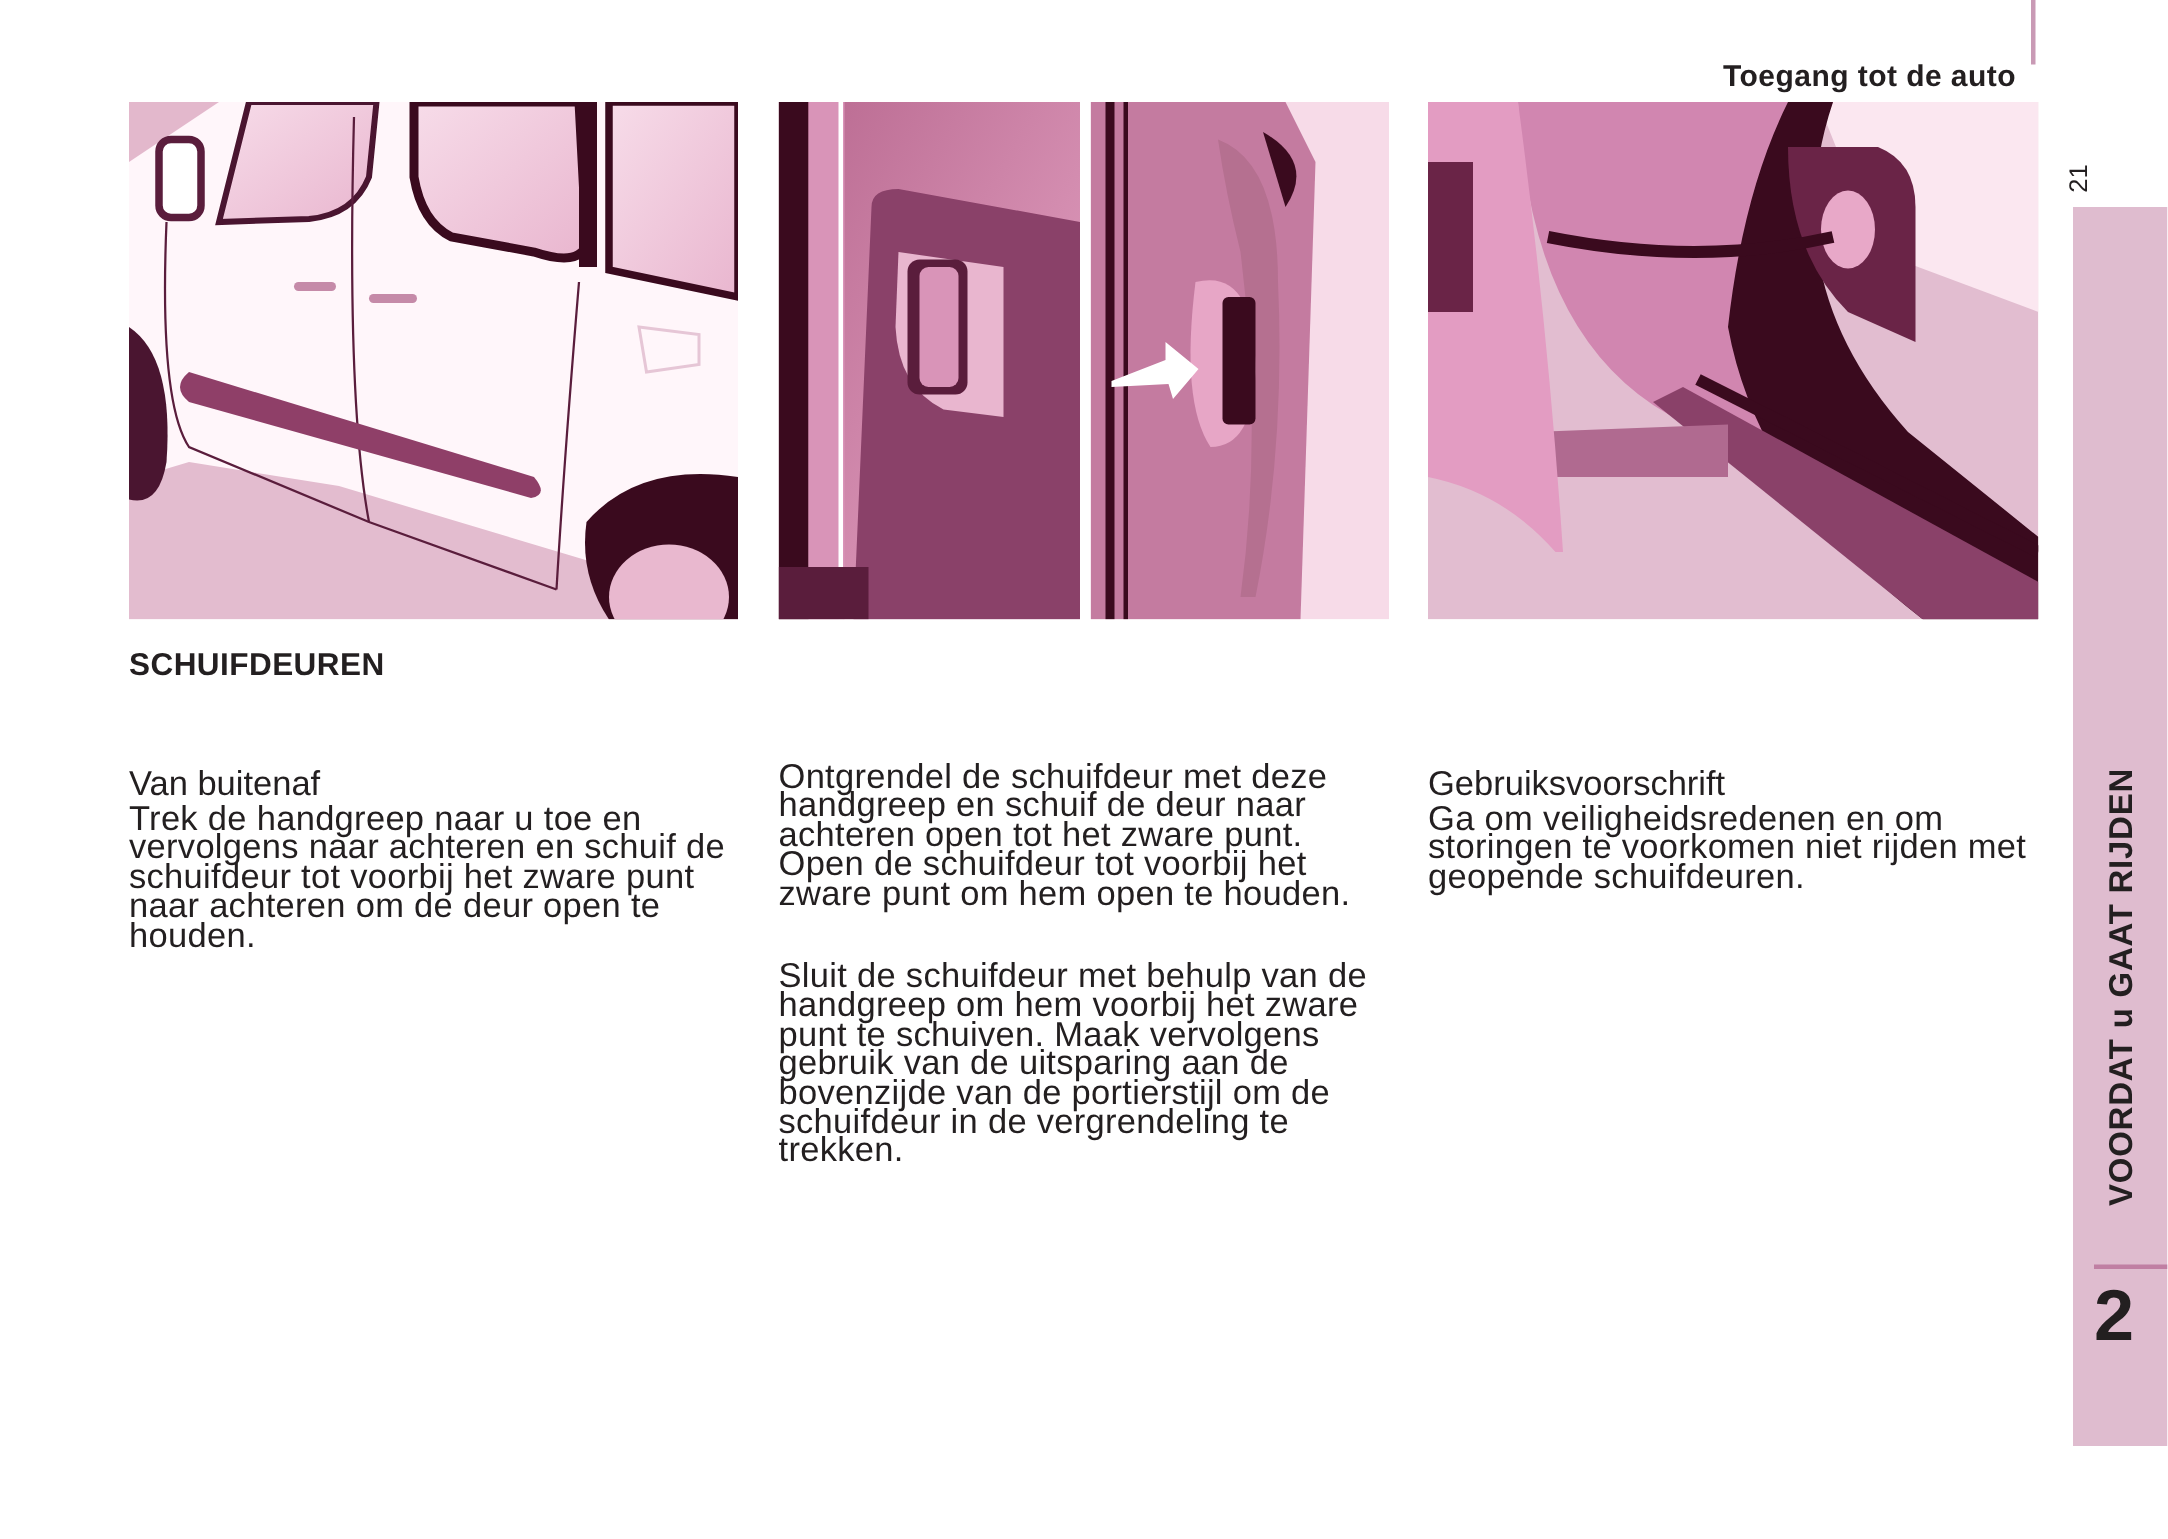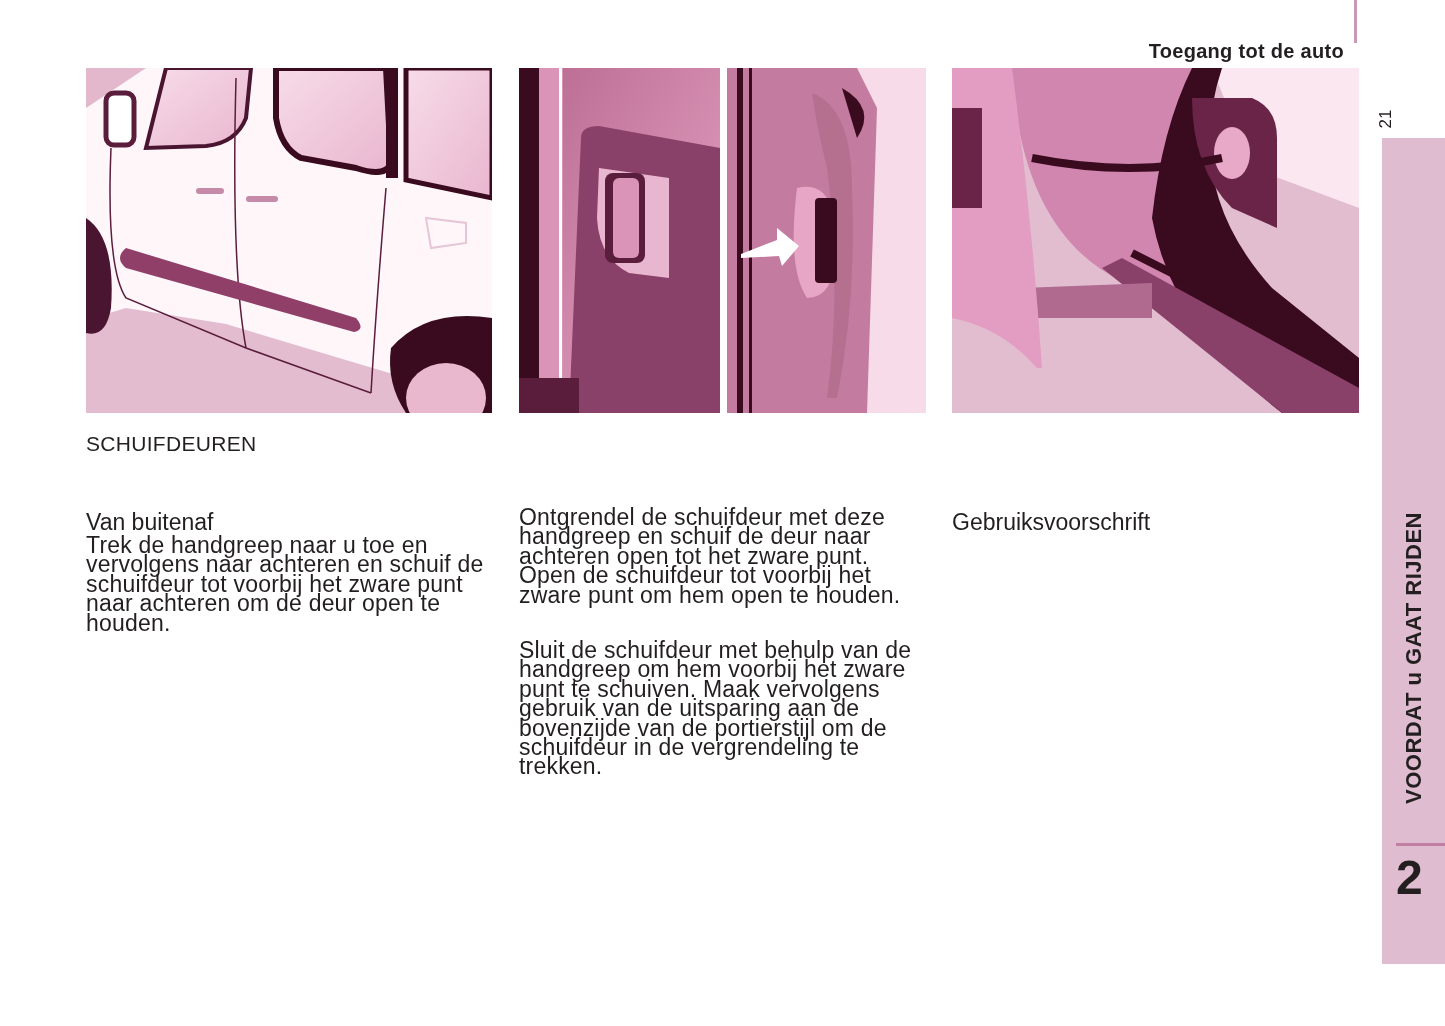--- a/index.html
+++ b/index.html
@@ -32,21 +32,21 @@
     position:absolute; left:14px; top:712px; font-weight:bold; font-size:48px; color:#231f20;
   }
   .figure { position:absolute; top:68px; height:345px; overflow:hidden; }
   .fig1 { left:86px; width:406px; }
   .fig2a { left:519px; width:201px; }
   .fig2b { left:727px; width:199px; }
   .fig3 { left:952px; width:407px; }
   .figure svg { width:100%; height:100%; display:block; }
 
   .section-title {
-    position:absolute; left:86px; top:432px; font-weight:normal; font-size:21px; letter-spacing:0.3px;
+    position:absolute; left:86px; top:432px; font-weight:bold; font-size:21px; letter-spacing:0.3px;
   }
   .col { position:absolute; top:508px; width:410px; }
   .col1 { left:86px; } .col2 { left:519px; } .col3 { left:952px; }
   .col h2 { margin:0 0 0 0; font-size:23px; font-weight:normal; line-height:28px; }
   .col p { margin:0 0 6px 0; font-size:23px; line-height:19.4px; letter-spacing:0.2px; white-space:pre-line; }
   .col p.spaced { margin-top:36px; }
 </style>
 </head>
 <body>
 
@@ -163,13 +163,16 @@
 handgreep om hem voorbij het zware
 punt te schuiven. Maak vervolgens
 gebruik van de uitsparing aan de
 bovenzijde van de portierstijl om de
 schuifdeur in de vergrendeling te
 trekken.</p>
 </div>
 
 <div class="col col3">
   <h2>Gebruiksvoorschrift</h2>
+  <p>Ga om veiligheidsredenen en om
+storingen te voorkomen niet rijden met
+geopende schuifdeuren.</p>
 </div>
 
 </body></html>

